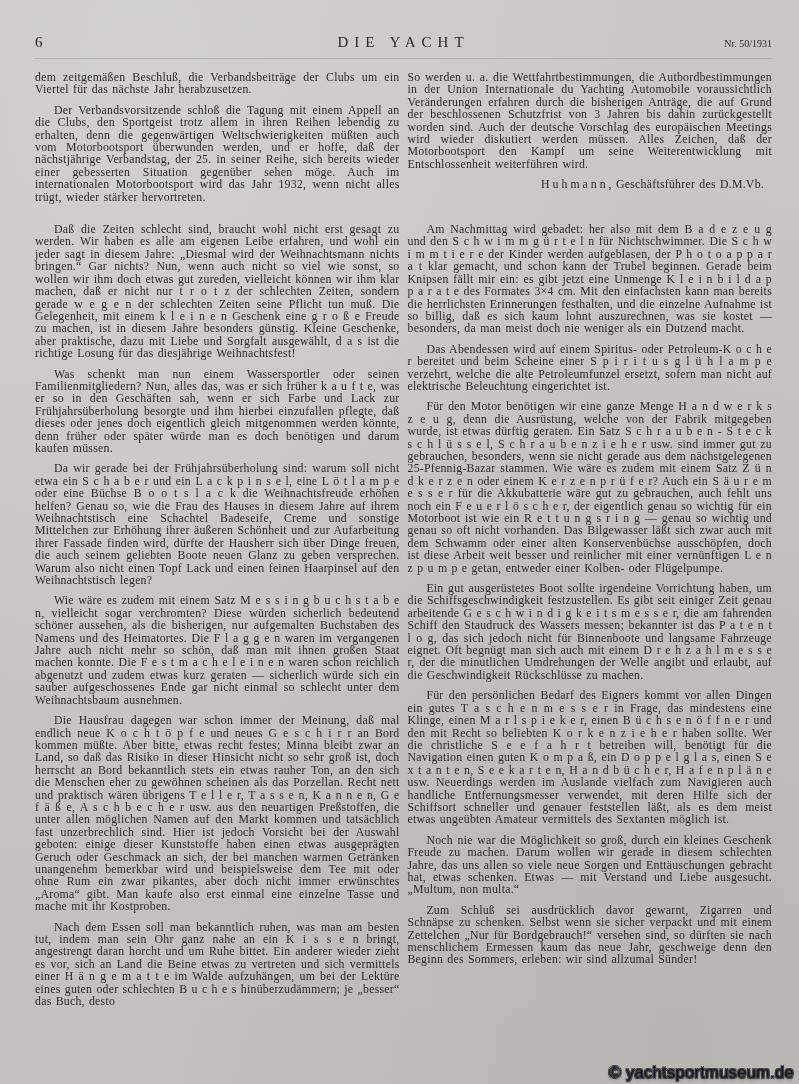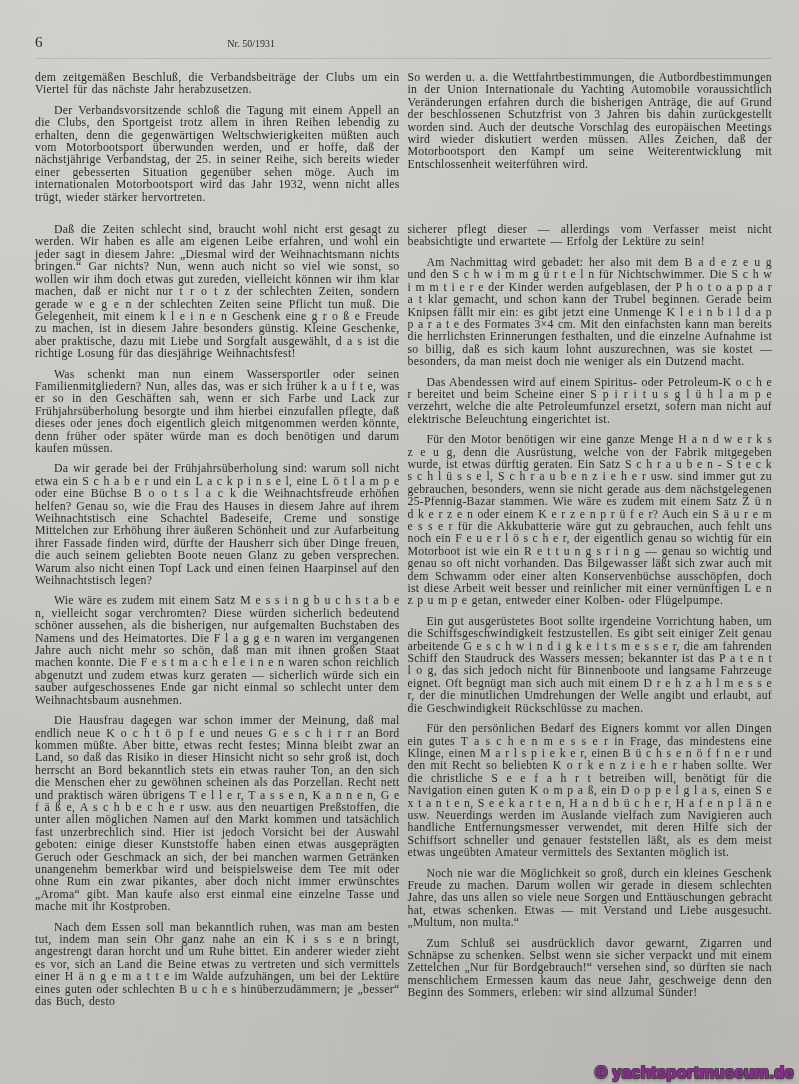--- a/index.html
+++ b/index.html
@@ -59,62 +59,63 @@
     font-weight: bold;
     letter-spacing: 0.4px;
     margin: 20px 0 13px 0;
   }
 
   
   .watermark {
     position: absolute;
     right: 5px; bottom: 2px;
     font-family: "Liberation Sans", sans-serif;
-    font-weight: bold;
+    font-weight: normal;
     font-size: 16.5px;
     letter-spacing: 0.3px;
-    color: #a21caf;
+    color: #0f172a;
     text-shadow:
       -1px -1px 0 #45443f, 1px -1px 0 #45443f,
       -1px  1px 0 #45443f, 1px  1px 0 #45443f,
        0 2px 3px rgba(0,0,0,0.45);
   }
 </style>
 </head>
 <body>
 
 <div class="page">
 
   <div class="masthead">
     <span class="pagenum">6</span>
+    <span class="journal">DIE YACHT</span>
     <span class="issue">Nr. 50/1931</span>
   </div>
 
   <div class="cols">
     <div class="col">
       <p class="noindent">dem zeitgemäßen Beschluß, die Verbandsbeiträge der Clubs um ein Viertel für das nächste Jahr herabzusetzen.</p>
       <p>Der Verbandsvorsitzende schloß die Tagung mit einem Appell an die Clubs, den Sportgeist trotz allem in ihren Reihen lebendig zu erhalten, denn die gegenwärtigen Weltschwierigkeiten müßten auch vom Motorbootsport überwunden werden, und er hoffe, daß der nächstjährige Verbandstag, der 25. in seiner Reihe, sich bereits wieder einer gebesserten Situation gegenüber sehen möge. Auch im internationalen Motorbootsport wird das Jahr 1932, wenn nicht alles trügt, wieder stärker hervortreten.</p>
     </div>
     <div class="col">
       <p class="noindent">So werden u. a. die Wettfahrtbestimmungen, die Autbordbestimmungen in der Union Internationale du Yachting Automobile voraussichtlich Veränderungen erfahren durch die bisherigen Anträge, die auf Grund der beschlossenen Schutzfrist von 3 Jahren bis dahin zurückgestellt worden sind. Auch der deutsche Vorschlag des europäischen Meetings wird wieder diskutiert werden müssen. Alles Zeichen, daß der Motorbootsport den Kampf um seine Weiterentwicklung mit Entschlossenheit weiterführen wird.</p>
+      <p class="sig"><span class="sperr">Huhmann</span><span>, Geschäftsführer des D.M.Vb.</span></p>
     </div>
   </div>
 
 
   <div class="cols">
     <div class="col">
       <p>Daß die Zeiten schlecht sind, braucht wohl nicht erst gesagt zu werden. Wir haben es alle am eigenen Leibe erfahren, und wohl ein jeder sagt in diesem Jahre: „Diesmal wird der Weihnachtsmann nichts bringen.“ Gar nichts? Nun, wenn auch nicht so viel wie sonst, so wollen wir ihm doch etwas gut zureden, vielleicht können wir ihm klar machen, daß er nicht nur t r o t z der schlechten Zeiten, sondern gerade w e g e n der schlechten Zeiten seine Pflicht tun muß. Die Gelegenheit, mit einem k l e i n e n Geschenk eine g r o ß e Freude zu machen, ist in diesem Jahre besonders günstig. Kleine Geschenke, aber praktische, dazu mit Liebe und Sorgfalt ausgewählt, d a s ist die richtige Losung für das diesjährige Weihnachtsfest!</p>
       <p>Was schenkt man nun einem Wassersportler oder seinen Familienmitgliedern? Nun, alles das, was er sich früher k a u f t e, was er so in den Geschäften sah, wenn er sich Farbe und Lack zur Frühjahrsüberholung besorgte und ihm hierbei einzufallen pflegte, daß dieses oder jenes doch eigentlich gleich mitgenommen werden könnte, denn früher oder später würde man es doch benötigen und darum kaufen müssen.</p>
       <p>Da wir gerade bei der Frühjahrsüberholung sind: warum soll nicht etwa ein S c h a b e r und ein L a c k p i n s e l, eine L ö t l a m p e oder eine Büchse B o o t s l a c k die Weihnachtsfreude erhöhen helfen? Genau so, wie die Frau des Hauses in diesem Jahre auf ihrem Weihnachtstisch eine Schachtel Badeseife, Creme und sonstige Mittelchen zur Erhöhung ihrer äußeren Schönheit und zur Aufarbeitung ihrer Fassade finden wird, dürfte der Hausherr sich über Dinge freuen, die auch seinem geliebten Boote neuen Glanz zu geben versprechen. Warum also nicht einen Topf Lack und einen feinen Haarpinsel auf den Weihnachtstisch legen?</p>
       <p>Wie wäre es zudem mit einem Satz M e s s i n g b u c h s t a b e n, vielleicht sogar verchromten? Diese würden sicherlich bedeutend schöner aussehen, als die bisherigen, nur aufgemalten Buchstaben des Namens und des Heimatortes. Die F l a g g e n waren im vergangenen Jahre auch nicht mehr so schön, daß man mit ihnen großen Staat machen konnte. Die F e s t m a c h e l e i n e n waren schon reichlich abgenutzt und zudem etwas kurz geraten — sicherlich würde sich ein sauber aufgeschossenes Ende gar nicht einmal so schlecht unter dem Weihnachtsbaum ausnehmen.</p>
       <p>Die Hausfrau dagegen war schon immer der Meinung, daß mal endlich neue K o c h t ö p f e und neues G e s c h i r r an Bord kommen müßte. Aber bitte, etwas recht festes; Minna bleibt zwar an Land, so daß das Risiko in dieser Hinsicht nicht so sehr groß ist, doch herrscht an Bord bekanntlich stets ein etwas rauher Ton, an den sich die Menschen eher zu gewöhnen scheinen als das Porzellan. Recht nett und praktisch wären übrigens T e l l e r, T a s s e n, K a n n e n, G e f ä ß e, A s c h b e c h e r usw. aus den neuartigen Preßstoffen, die unter allen möglichen Namen auf den Markt kommen und tatsächlich fast unzerbrechlich sind. Hier ist jedoch Vorsicht bei der Auswahl geboten: einige dieser Kunststoffe haben einen etwas ausgeprägten Geruch oder Geschmack an sich, der bei manchen warmen Getränken unangenehm bemerkbar wird und beispielsweise dem Tee mit oder ohne Rum ein zwar pikantes, aber doch nicht immer erwünschtes „Aroma“ gibt. Man kaufe also erst einmal eine einzelne Tasse und mache mit ihr Kostproben.</p>
       <p>Nach dem Essen soll man bekanntlich ruhen, was man am besten tut, indem man sein Ohr ganz nahe an ein K i s s e n bringt, angestrengt daran horcht und um Ruhe bittet. Ein anderer wieder zieht es vor, sich an Land die Beine etwas zu vertreten und sich vermittels einer H ä n g e m a t t e im Walde aufzuhängen, um bei der Lektüre eines guten oder schlechten B u c h e s hinüberzudämmern; je „besser“ das Buch, desto</p>
     </div>
     <div class="col">
-      <p class="noindent">sicherer pflegt dieser — allerdings vom Verfasser meist nicht beabsichtigte und erwartete — Erfolg der Lektüre zu sein!</p>
       <p>Am Nachmittag wird gebadet: her also mit dem B a d e z e u g und den S c h w i m m g ü r t e l n für Nichtschwimmer. Die S c h w i m m t i e r e der Kinder werden aufgeblasen, der P h o t o a p p a r a t klar gemacht, und schon kann der Trubel beginnen. Gerade beim Knipsen fällt mir ein: es gibt jetzt eine Unmenge K l e i n b i l d a p p a r a t e des Formates 3×4 cm. Mit den einfachsten kann man bereits die herrlichsten Erinnerungen festhalten, und die einzelne Aufnahme ist so billig, daß es sich kaum lohnt auszurechnen, was sie kostet — besonders, da man meist doch nie weniger als ein Dutzend macht.</p>
       <p>Das Abendessen wird auf einem Spiritus- oder Petroleum-K o c h e r bereitet und beim Scheine einer S p i r i t u s g l ü h l a m p e verzehrt, welche die alte Petroleumfunzel ersetzt, sofern man nicht auf elektrische Beleuchtung eingerichtet ist.</p>
       <p>Für den Motor benötigen wir eine ganze Menge H a n d w e r k s z e u g, denn die Ausrüstung, welche von der Fabrik mitgegeben wurde, ist etwas dürftig geraten. Ein Satz S c h r a u b e n - S t e c k s c h l ü s s e l, S c h r a u b e n z i e h e r usw. sind immer gut zu gebrauchen, besonders, wenn sie nicht gerade aus dem nächstgelegenen 25-Pfennig-Bazar stammen. Wie wäre es zudem mit einem Satz Z ü n d k e r z e n oder einem K e r z e n p r ü f e r? Auch ein S ä u r e m e s s e r für die Akkubatterie wäre gut zu gebrauchen, auch fehlt uns noch ein F e u e r l ö s c h e r, der eigentlich genau so wichtig für ein Motorboot ist wie ein R e t t u n g s r i n g — genau so wichtig und genau so oft nicht vorhanden. Das Bilgewasser läßt sich zwar auch mit dem Schwamm oder einer alten Konservenbüchse ausschöpfen, doch ist diese Arbeit weit besser und reinlicher mit einer vernünftigen L e n z p u m p e getan, entweder einer Kolben- oder Flügelpumpe.</p>
       <p>Ein gut ausgerüstetes Boot sollte irgendeine Vorrichtung haben, um die Schiffsgeschwindigkeit festzustellen. Es gibt seit einiger Zeit genau arbeitende G e s c h w i n d i g k e i t s m e s s e r, die am fahrenden Schiff den Staudruck des Wassers messen; bekannter ist das P a t e n t l o g, das sich jedoch nicht für Binnenboote und langsame Fahrzeuge eignet. Oft begnügt man sich auch mit einem D r e h z a h l m e s s e r, der die minutlichen Umdrehungen der Welle angibt und erlaubt, auf die Geschwindigkeit Rückschlüsse zu machen.</p>
       <p>Für den persönlichen Bedarf des Eigners kommt vor allen Dingen ein gutes T a s c h e n m e s s e r in Frage, das mindestens eine Klinge, einen M a r l s p i e k e r, einen B ü c h s e n ö f f n e r und den mit Recht so beliebten K o r k e n z i e h e r haben sollte. Wer die christliche S e e f a h r t betreiben will, benötigt für die Navigation einen guten K o m p a ß, ein D o p p e l g l a s, einen S e x t a n t e n, S e e k a r t e n, H a n d b ü c h e r, H a f e n p l ä n e usw. Neuerdings werden im Auslande vielfach zum Navigieren auch handliche Entfernungsmesser verwendet, mit deren Hilfe sich der Schiffsort schneller und genauer feststellen läßt, als es dem meist etwas ungeübten Amateur vermittels des Sextanten möglich ist.</p>
       <p>Noch nie war die Möglichkeit so groß, durch ein kleines Geschenk Freude zu machen. Darum wollen wir gerade in diesem schlechten Jahre, das uns allen so viele neue Sorgen und Enttäuschungen gebracht hat, etwas schenken. Etwas — mit Verstand und Liebe ausgesucht. „Multum, non multa.“</p>
       <p>Zum Schluß sei ausdrücklich davor gewarnt, Zigarren und Schnäpse zu schenken. Selbst wenn sie sicher verpackt und mit einem Zettelchen „Nur für Bordgebrauch!“ versehen sind, so dürften sie nach menschlichem Ermessen kaum das neue Jahr, geschweige denn den Beginn des Sommers, erleben: wir sind allzumal Sünder!</p>
 
     </div>
   </div>

